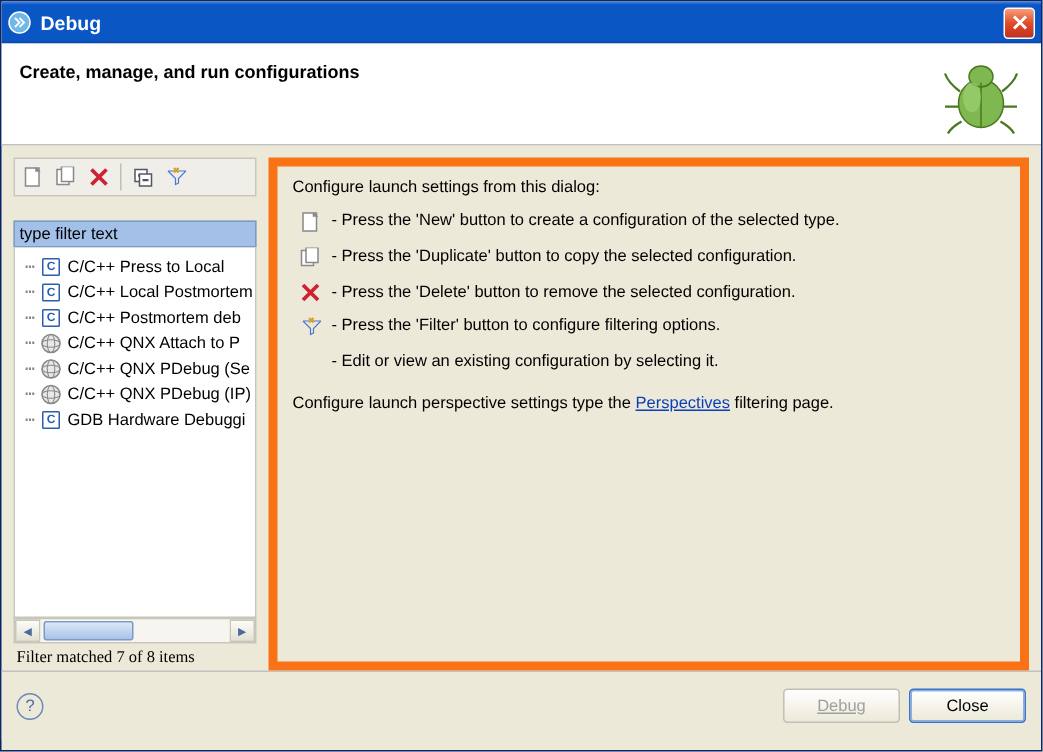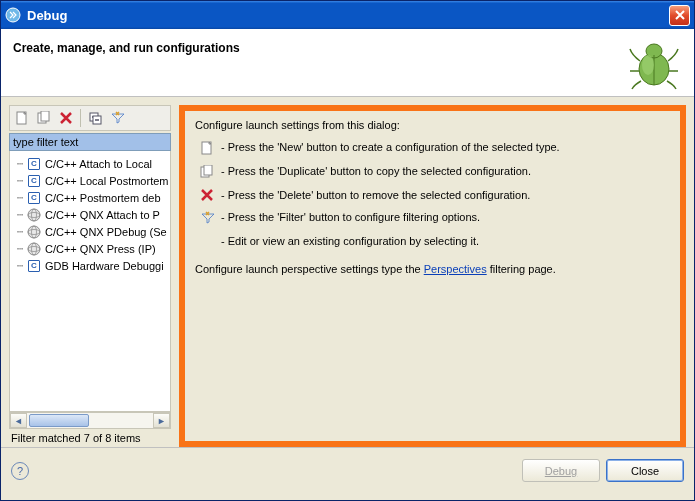--- a/index.html
+++ b/index.html
@@ -77,21 +77,21 @@
     gap: 2px;
   }
   .tb-btn {
     width: 20px; height: 20px;
     display: flex; align-items: center; justify-content: center;
     cursor: pointer;
     border: 1px solid transparent;
   }
   .tb-sep { width: 1px; height: 18px; background: #c0c0b0; margin: 0 2px; }
   .filter-input {
-    margin-top: 2px;
+    margin-top: 16px;
     width: 100%;
     border: 1px solid #7f9db9;
     padding: 2px 3px;
     font-family: Tahoma, Arial, sans-serif;
     font-size: 11px;
     background: #a2c0e8;
     color: #000;
   }
   .tree {
     flex: 1;
@@ -156,20 +156,21 @@
   .hscroll .thumb {
     position: absolute; left: 2px; top: 1px;
     width: 60px; height: 13px;
     background: linear-gradient(to bottom, #dce8f8, #a8c2e8);
     border: 1px solid #7a9ac8;
     border-radius: 2px;
   }
   .status-line {
     padding: 3px 2px;
     color: #000;
+    font-family: Liberation Serif, serif;
   }
   .right-pane {
     flex: 1;
     border: 6px solid #f97316;
     background: #ece9d8;
     padding: 8px 10px;
   }
   .intro-line { margin-bottom: 10px; }
   .instr-row {
     display: flex;
@@ -287,21 +288,21 @@
           </svg>
       </span>
     </div>
     <input class="filter-input" value="type filter text" style="">
     <div class="tree" id="tree">
         <div class="tree-item">
           <span class="dash">⋯</span>
           <span class="tri-icon">
             <span class="c-badge">C</span>
           </span>
-          <span>C/C++ Attach to Local</span>
+          <span>C/C++ Press to Local</span>
         </div>
         <div class="tree-item">
           <span class="dash">⋯</span>
           <span class="tri-icon">
             <span class="c-badge">C</span>
           </span>
           <span>C/C++ Local Postmortem</span>
         </div>
         <div class="tree-item">
           <span class="dash">⋯</span>
@@ -340,21 +341,21 @@
           <span class="dash">⋯</span>
           <span class="tri-icon">
             <span class="sphere">
               <svg width="14" height="14" viewBox="0 0 14 14">
                 <circle cx="7" cy="7" r="6" fill="#e8e8e8" stroke="#888"></circle>
                 <ellipse cx="7" cy="7" rx="6" ry="2.5" fill="none" stroke="#888" stroke-width="0.7"></ellipse>
                 <ellipse cx="7" cy="7" rx="2.5" ry="6" fill="none" stroke="#888" stroke-width="0.7"></ellipse>
               </svg>
             </span>
           </span>
-          <span>C/C++ QNX Press (IP)</span>
+          <span>C/C++ QNX PDebug (IP)</span>
         </div>
         <div class="tree-item">
           <span class="dash">⋯</span>
           <span class="tri-icon">
             <span class="c-badge">C</span>
           </span>
           <span>GDB Hardware Debuggi</span>
         </div>
       </div>
     <div class="hscroll">

